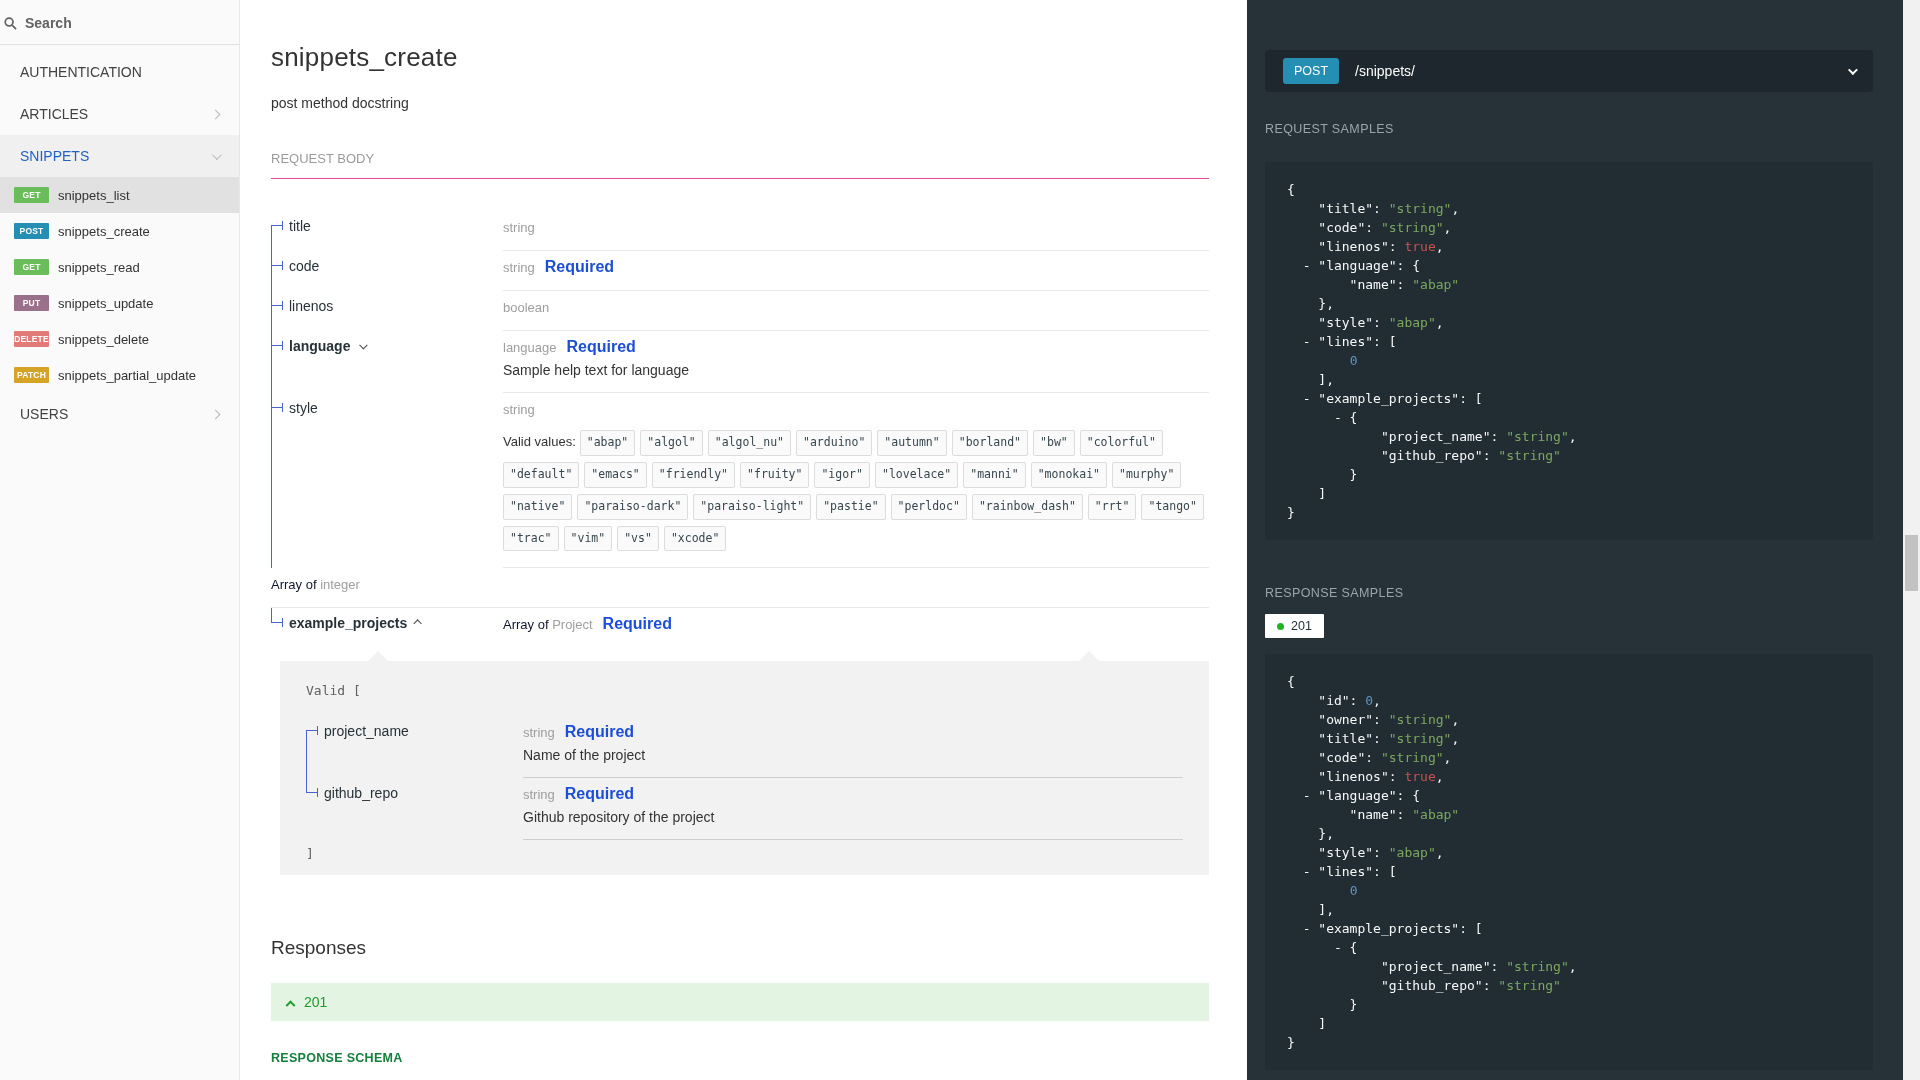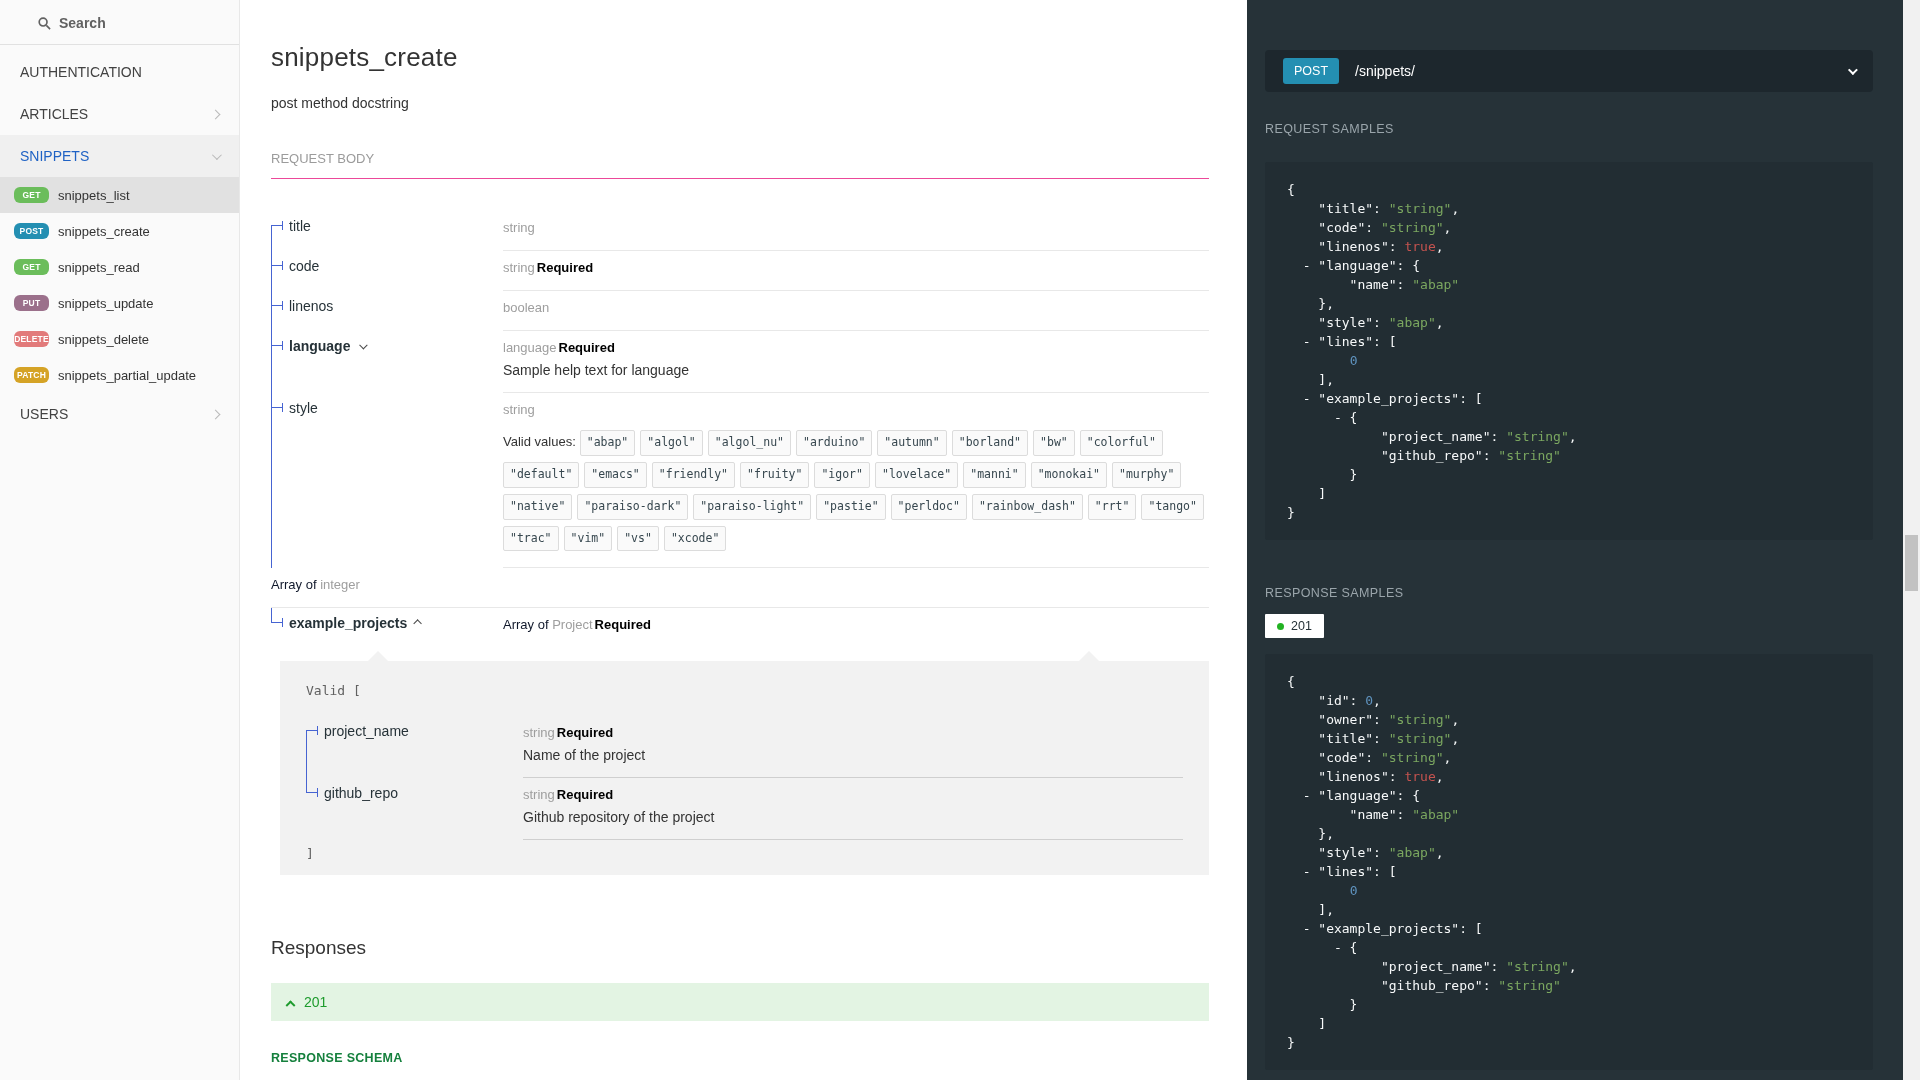--- a/index.html
+++ b/index.html
@@ -1,32 +1,32 @@
 <!DOCTYPE html>
 <html><head>
 <meta charset="utf-8">
 <style>
   * { box-sizing: border-box; margin: 0; padding: 0; }
   html, body { width: 1920px; height: 1080px; overflow: hidden; }
   body { font-family: "Liberation Sans", sans-serif; background: #fff; display: flex; }
 
   
   .sidebar { width: 240px; min-width: 240px; height: 100%; background: #fafafa; border-right: 1px solid #e8e8e8; overflow: hidden; }
-  .search-wrap { display: flex; align-items: center; gap: 8px; padding: 15px 20px 13px 38px; border-bottom: 1px solid #e1e1e1; margin: 0 0 6px 0; }
+  .search-wrap { display: flex; align-items: center; gap: 8px; padding: 15px 20px 13px 4px; border-bottom: 1px solid #e1e1e1; margin: 0 0 6px 0; }
   .search-ic { width: 13px; height: 13px; flex: none; }
   .search-input { border: none; outline: none; background: transparent; font-size: 14px; color: #424242; width: 100%; font-family: "Liberation Sans", sans-serif; font-weight: bold; }
   .search-input::placeholder { color: #616161; font-weight: bold; }
   .nav-row { display: flex; align-items: center; justify-content: space-between; padding: 13px 20px; font-size: 14px; color: #424242; cursor: pointer; }
   .nav-row.active-section { color: #1f62c4; background: #f0f0f0; }
   .schev { width: 7px; height: 7px; border-right: 1.6px solid #b9b9b9; border-bottom: 1.6px solid #b9b9b9; display: inline-block; }
   .schev.right { transform: rotate(-45deg); }
   .schev.down  { transform: rotate(45deg) translateY(-2px); }
   .op-row { display: flex; align-items: center; gap: 9px; padding: 10px 14px; font-size: 13px; color: #333; cursor: pointer; }
   .op-row.selected { background: #e1e1e1; }
-  .badge { width: 35px; min-width: 35px; text-align: center; font-size: 8.5px; font-weight: bold; letter-spacing: .2px; color: #fff; border-radius: 6px; padding: 3px 0; font-family: "Liberation Sans", sans-serif; }
+  .badge { width: 35px; min-width: 35px; text-align: center; font-size: 8.5px; font-weight: bold; letter-spacing: .2px; color: #fff; border-radius: 1px; padding: 3px 0; font-family: "Liberation Sans", sans-serif; }
 
   
   .main { width: 1007px; min-width: 1007px; height: 100%; background: #fff; padding: 42px 38px 0 31px; overflow: hidden; }
   h1.page-title { font-size: 26px; font-weight: 400; color: #333; letter-spacing: .2px; }
   .docstring { margin-top: 22px; font-size: 14px; color: #333; }
   .sec-label { margin-top: 40px; font-size: 13px; color: #9b9b9b; padding-bottom: 12px; border-bottom: 1px solid #ec4899; }
 
   .ftable { margin-top: 32px; }
   .frow { display: flex; }
   .fname-cell { width: 232px; min-width: 232px; position: relative; padding: 7px 10px 0 18px; font-size: 14px; color: #263238; cursor: pointer; }
@@ -36,21 +36,21 @@
   .fname-cell .th { position: absolute; left: 0; top: 14px; width: 11px; height: 1px; background: #4664d2; }
   .fname-cell .te { position: absolute; left: 11px; top: 10px; width: 1px; height: 9px; background: #4664d2; }
   .fname.bold { font-weight: bold; }
   .chev { display: inline-block; width: 6px; height: 6px; border-right: 1.6px solid #4a4a4a; border-bottom: 1.6px solid #4a4a4a; margin-left: 9px; }
   .chev.down { transform: rotate(45deg) translate(-1px,-3px); }
   .chev.up   { transform: rotate(225deg) translate(2px,0px); }
   .ftype-cell { flex: 1; padding: 7px 0 14px 0; border-bottom: 1px solid #e8e8e8; }
   .frow.nodiv .ftype-cell { border-bottom: none; }
   .ttype { font-size: 13px; color: #9e9e9e; }
   .tprefix { font-size: 13px; color: #0f172a; }
-  .treq { font-size: 13px; font-weight: bold; color: #000000; margin-left: 2px; }
+  .treq { font-size: 16px; font-weight: bold; color: #1d4ed8; margin-left: 10px; }
   .fhelp { margin-top: 6px; font-size: 14px; color: #333; }
   .chips { margin-top: 8px; line-height: 1.9; }
   .vv-label { font-size: 13px; color: #333; margin-right: 4px; }
   .chip { display: inline-block; font-family: "DejaVu Sans Mono", monospace; font-size: 11.5px; color: #37474f; background: #fafafa; border: 1px solid #dcdcdc; border-radius: 2px; padding: 1px 6px; margin: 0 5px 2px 0; }
 
   .array-box { position: relative; background: #f2f2f2; margin: 14px 0 0 9px; padding: 22px 26px 14px 26px; }
   .notch { position: absolute; top: -10px; width: 0; height: 0; border-left: 10px solid transparent; border-right: 10px solid transparent; border-bottom: 10px solid #f2f2f2; }
   .notch.n1 { left: 88px; }
   .notch.n2 { left: 86%; }
   .array-open, .array-close { font-family: "DejaVu Sans Mono", monospace; font-size: 13px; color: #616161; }

